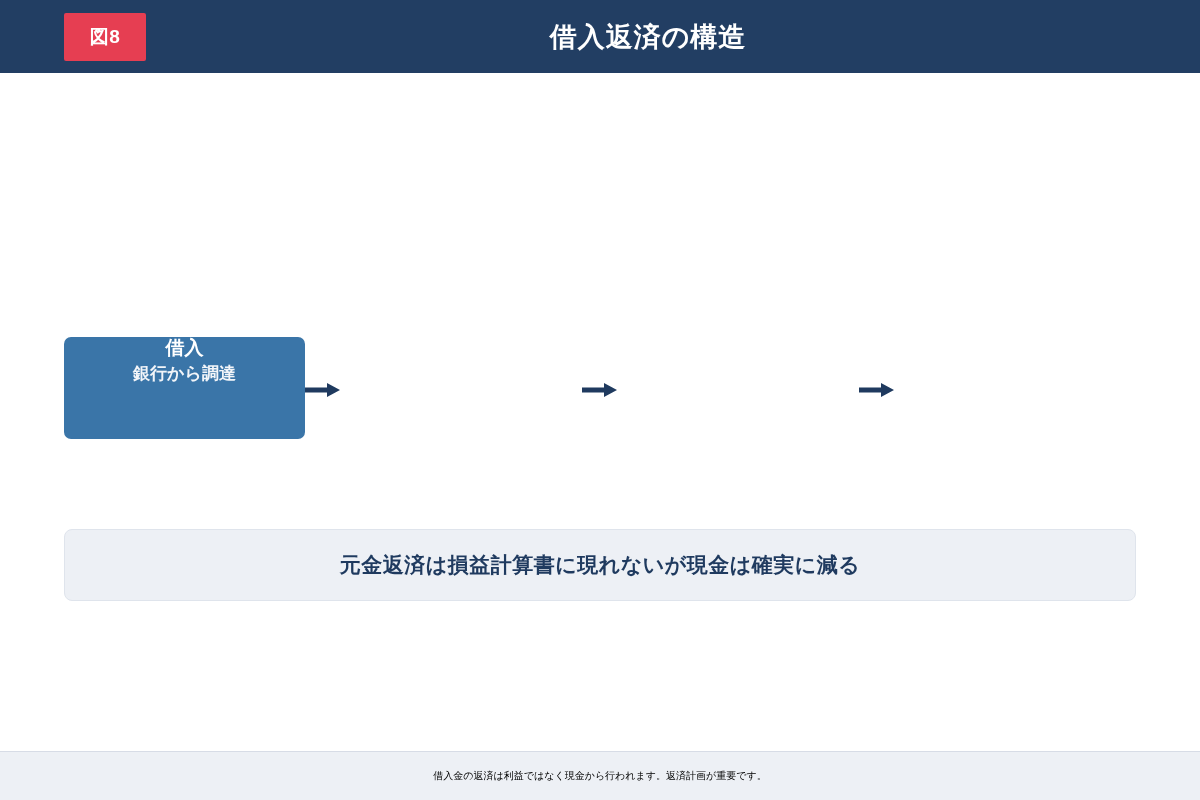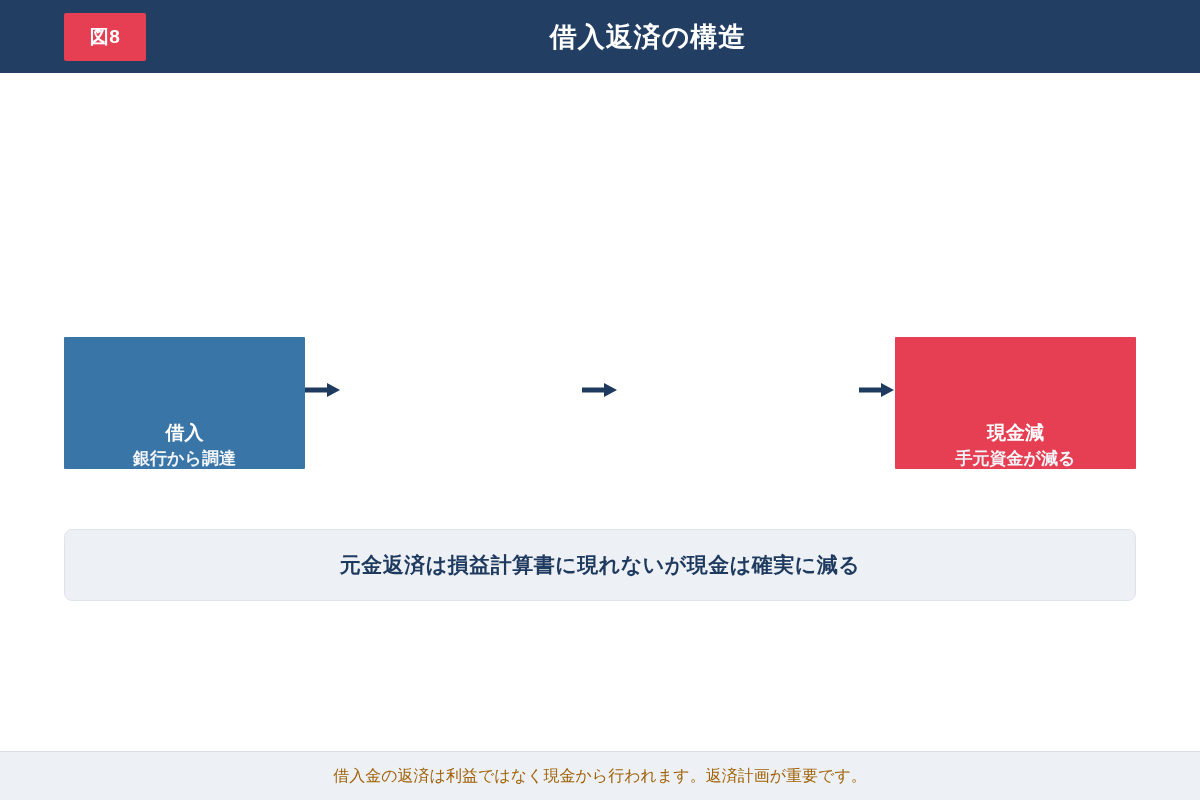--- a/index.html
+++ b/index.html
@@ -61,27 +61,27 @@
     position: absolute;
     left: 64px;
     top: 337px;
     width: 1072px;
     height: 106px;
   }
   .node {
     position: absolute;
     top: 0;
     width: 241px;
-    height: 132px;
-    border-radius: 1px;
+    height: 102px;
+    border-radius: 7px;
     box-sizing: border-box;
     display: flex;
     flex-direction: column;
     align-items: center;
-    justify-content: flex-end;
+    justify-content: flex-start;
     color: #ffffff;
     text-align: center;
   }
   .node-title {
     font-size: 19px;
     font-weight: bold;
     line-height: 1.2;
     margin-bottom: 4px;
   }
   .node-sub {
@@ -135,22 +135,22 @@
     width: 1200px;
     height: 49px;
     background: #edf0f5;
     border-top: 1px solid #d7dce6;
     box-sizing: border-box;
     display: flex;
     align-items: center;
     justify-content: center;
   }
   .footer-text {
-    color: #a16207;
-    font-size: 16px;
+    color: #000000;
+    font-size: 10px;
   }
 </style>
 </head>
 <body>
 
 <div class="header">
   <div class="header-title">借入返済の構造</div>
   <div class="fig-badge">図8</div>
 </div>
 
@@ -174,24 +174,20 @@
     </svg>
   </div>
 
 
   <div class="arrow arrow-2">
     <svg width="36" height="20" viewBox="0 0 36 20" aria-hidden="true">
       <path d="M0 7.5 H22 V3 L35 10 L22 17 V12.5 H0 Z" fill="#1f3a5f"></path>
     </svg>
   </div>
 
-  <div class="node node-3">
-    <div class="node-title">現金減</div>
-    <div class="node-sub">手元資金が減る</div>
-  </div>
 
 </div>
 
 <div class="summary">
   <div class="summary-text">元金返済は損益計算書に現れないが現金は確実に減る</div>
 </div>
 
 <div class="footer">
   <div class="footer-text">借入金の返済は利益ではなく現金から行われます。返済計画が重要です。</div>
 </div>

